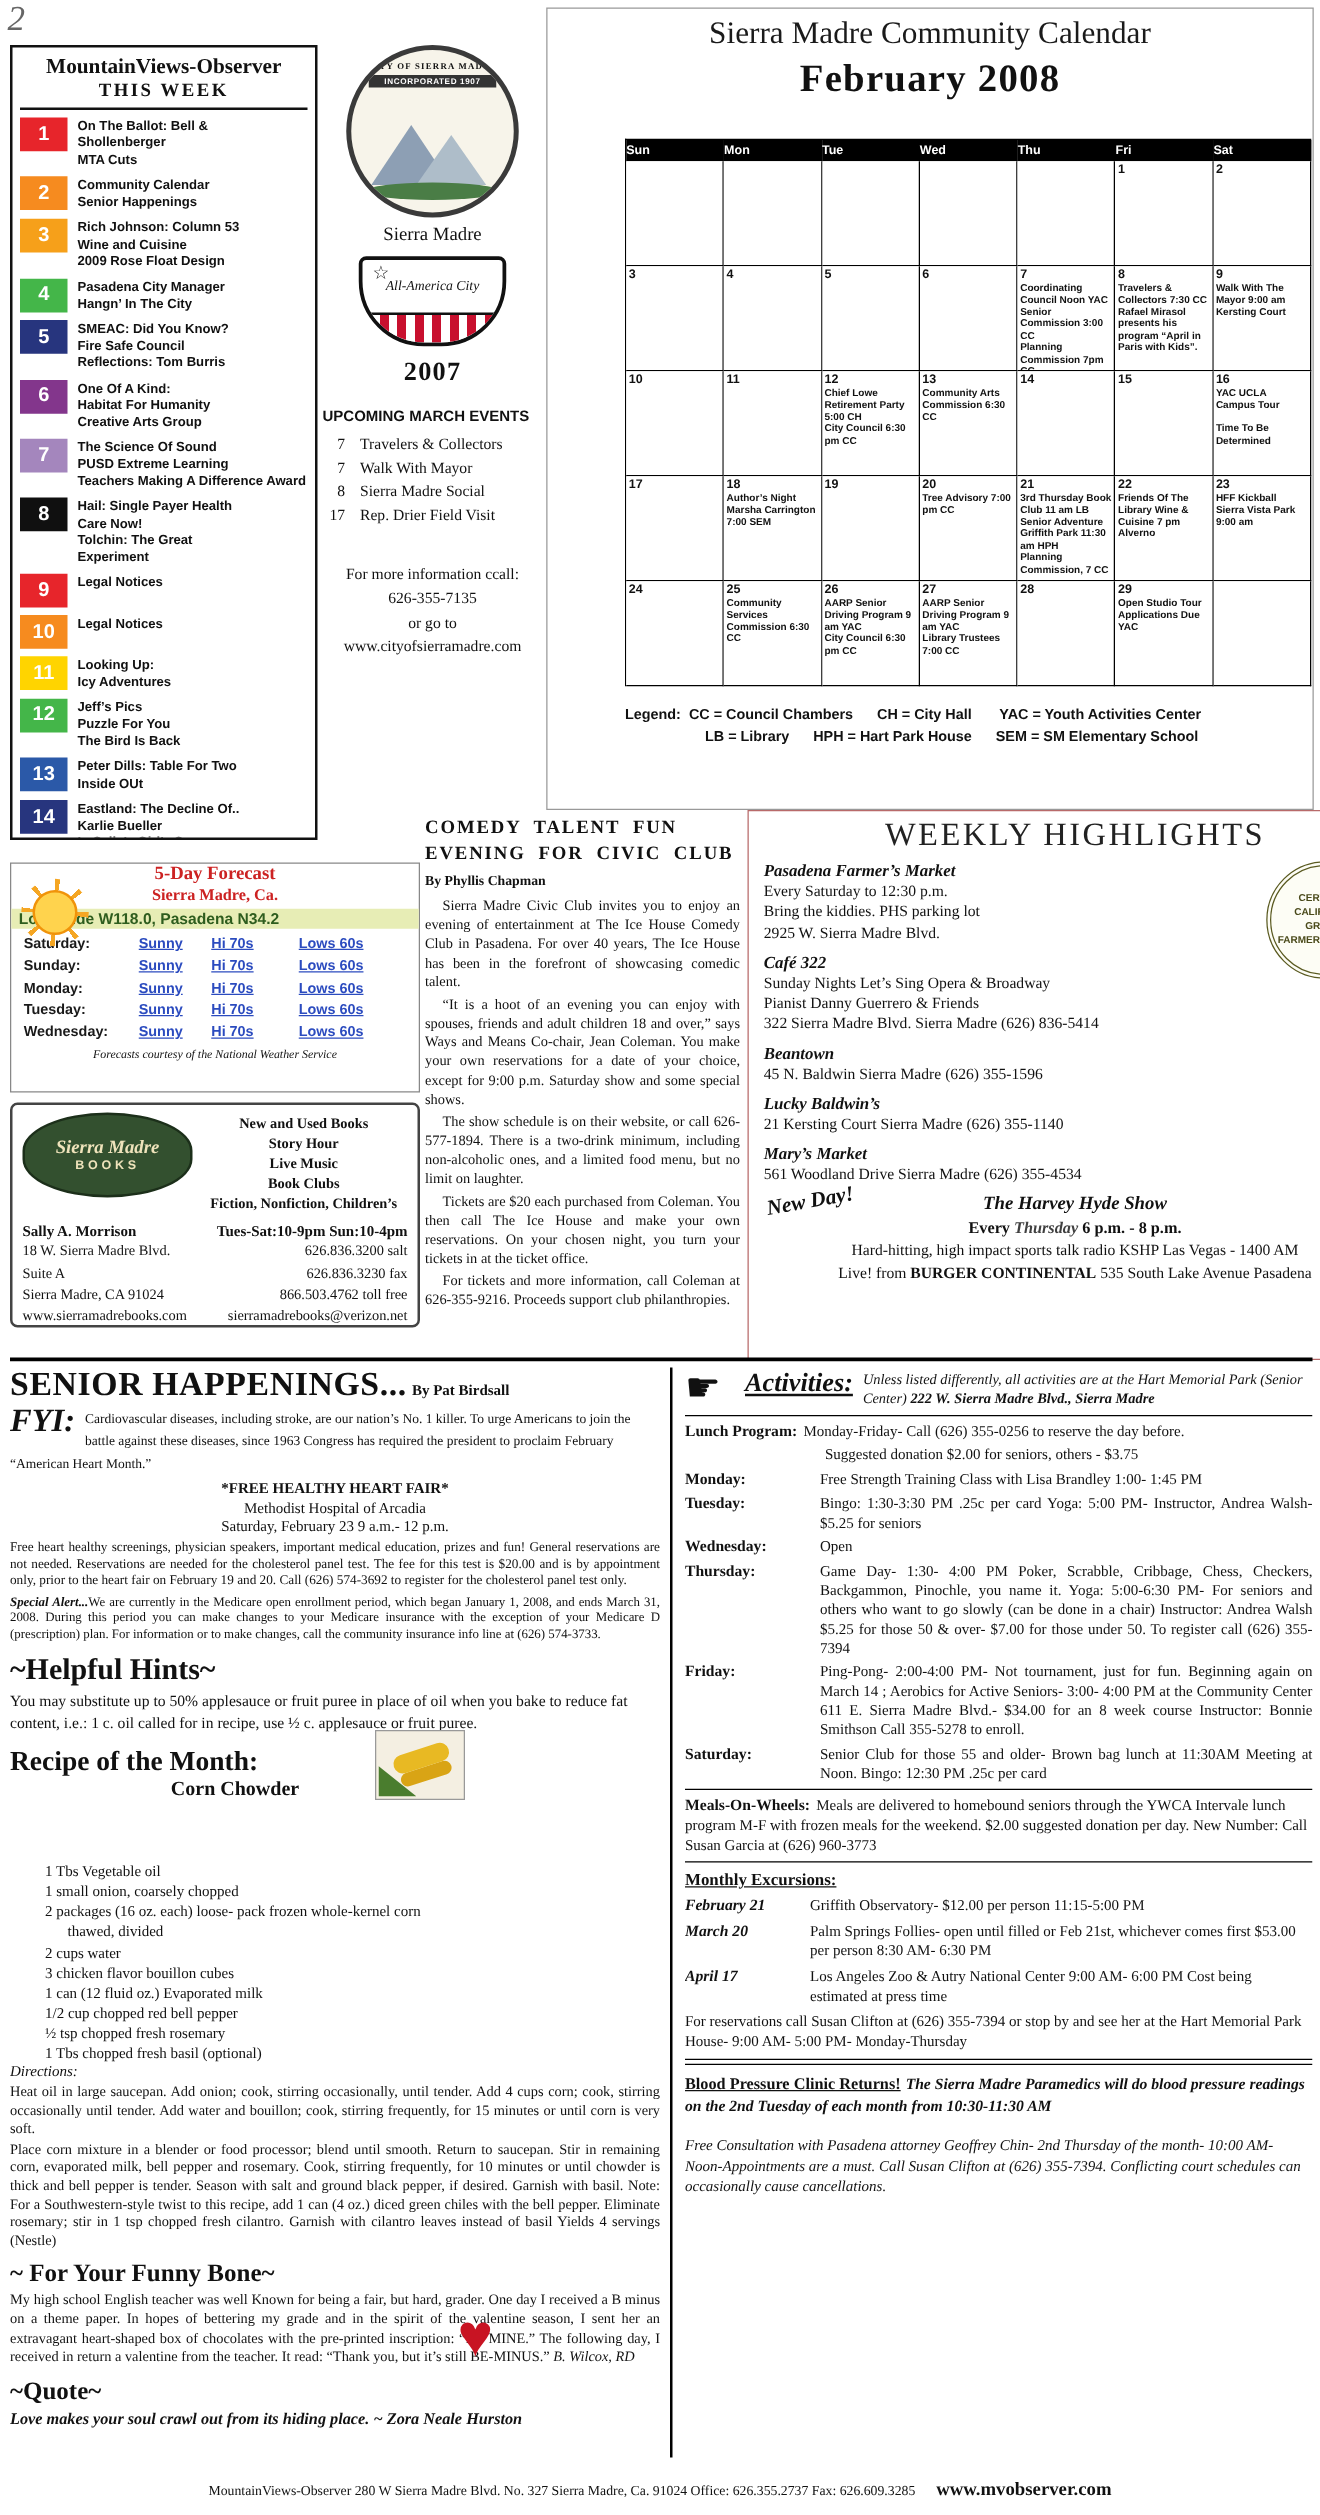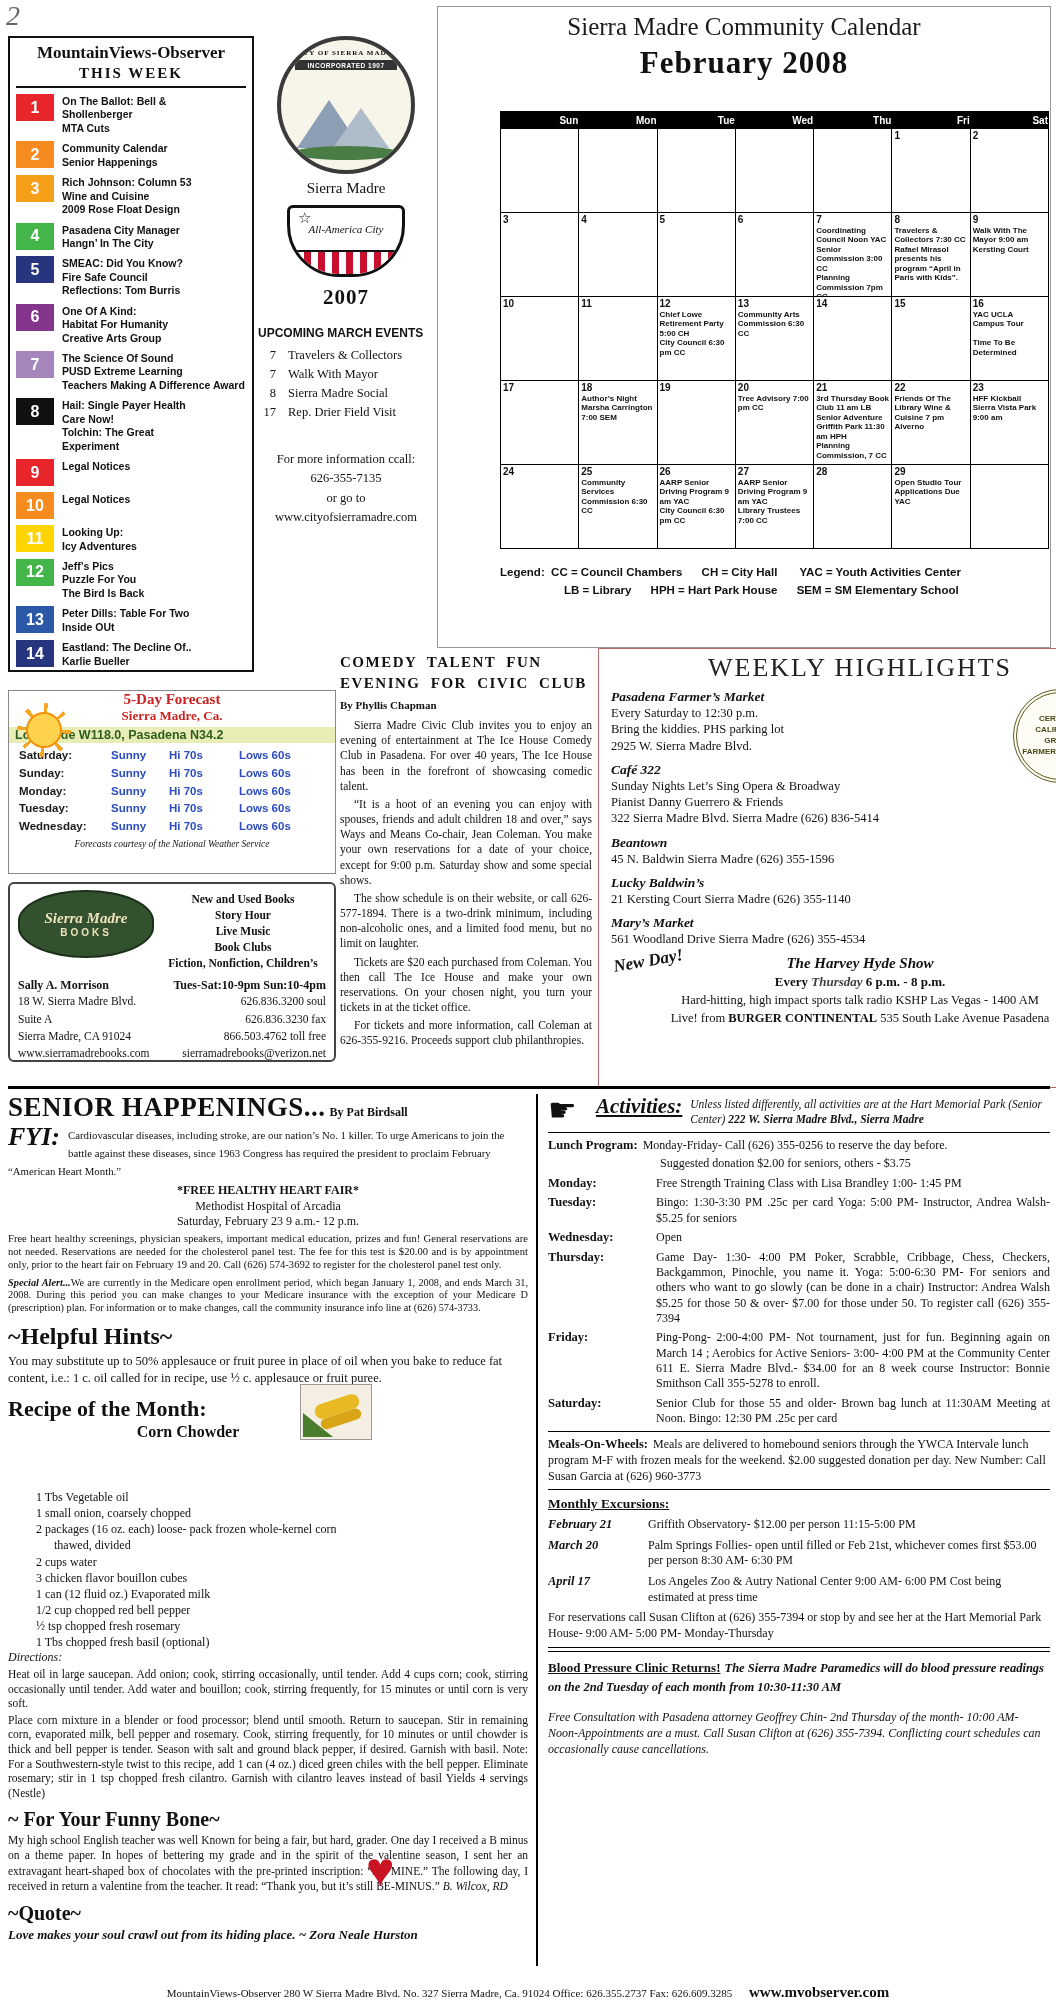--- a/index.html
+++ b/index.html
@@ -49,21 +49,21 @@
   .city-info{margin-top:30px;font:12.5px/1.55 "Liberation Serif",serif;white-space:pre-line;text-align:center;}
 
   
   #calendar{left:437px;top:6px;width:614px;height:642px;border:1px solid #999;background:#fff;box-sizing:border-box;}
   .cal-title{font:25px "Liberation Serif",serif;text-align:center;margin-top:6px;color:#1a1a1a;}
   .cal-month{font:bold 31px "Liberation Serif",serif;text-align:center;margin-top:4px;letter-spacing:1px;}
   .cal-grid{position:absolute;left:62px;top:104px;width:548px;display:grid;
         grid-template-columns:repeat(7,1fr);grid-template-rows:17px repeat(5,84px);
         border-top:1px solid #000;border-left:1px solid #000;}
   .cal-head{background:#000;color:#fff;font:bold 10px/17px "Liberation Sans",sans-serif;
-        text-align:right;border-right:1px solid #000;}
+        text-align:left;border-right:1px solid #000;}
   .cal-cell{border-right:1px solid #000;border-bottom:1px solid #000;padding:1px 2px;
         overflow:hidden;background:#fff;}
   .cal-day{font:bold 10px "Liberation Sans",sans-serif;}
   .cal-evt{font:bold 8px/1.18 "Liberation Sans",sans-serif;white-space:pre-line;margin-top:1px;}
   .cal-legend{position:absolute;left:62px;top:556px;font:bold 11.5px/1.6 "Liberation Sans",sans-serif;}
   .cal-legend span{white-space:pre;}
   .cal-legend .l2{padding-left:64px;}
 
   
   #weather{left:8px;top:690px;width:328px;height:184px;border:1px solid #888;box-sizing:border-box;background:#fff;}
@@ -71,21 +71,21 @@
   .wx-sun-rays{position:absolute;inset:0;border-radius:50%;
         background:repeating-conic-gradient(#f5a623 0 9deg,transparent 9deg 45deg);}
   .wx-sun-core{position:absolute;inset:9px;background:#ffd34d;border:2px solid #f0930a;border-radius:50%;}
   .wx-title{text-align:center;font:italic bold 26px "Liberation Serif",serif;color:#4f74d2;margin-top:1px;}
   .wx-sub{text-align:center;color:#c22;font:bold 15px "Liberation Serif",serif;}
   .wx-loc{text-align:center;color:#c22;font:bold 13px "Liberation Serif",serif;margin-bottom:3px;}
   .wx-coords{background:#e7edb5;color:#2e5d1e;font:bold 12.5px "Liberation Sans",sans-serif;padding:1px 6px;}
   .wx-rows{margin:4px 10px 2px;}
   .wx-row{display:grid;grid-template-columns:92px 58px 70px 1fr;font:bold 11.5px/1.55 "Liberation Sans",sans-serif;}
   .wx-day{color:#1a1a1a;}
-  .wx-val{color:#2b4bbf;}
+  .wx-val{color:#2b4bbf;text-decoration:underline;}
   .wx-credit{text-align:center;font:italic 9.5px "Liberation Serif",serif;margin-top:3px;}
 
   
   #books{left:8px;top:882px;width:328px;height:180px;border:2px solid #444;border-radius:6px;
         box-sizing:border-box;padding:6px 8px;background:#fff;}
   .bk-top{display:flex;gap:6px;}
   .bk-logo{flex:0 0 132px;height:64px;background:#33502f;border:2px solid #1c2f1a;border-radius:50%/45%;
         color:#efe3bb;display:flex;flex-direction:column;align-items:center;justify-content:center;}
   .bk-logo-1{font:italic bold 15px "Liberation Serif",serif;}
   .bk-logo-2{font:bold 10px "Liberation Sans",sans-serif;letter-spacing:3px;}
@@ -611,21 +611,21 @@
         </div>
     </div>
     <div class="bk-owner-row">
       <span>Sally A. Morrison</span>
       <span>Tues-Sat:10-9pm Sun:10-4pm</span>
     </div>
     <div>
 
         <div class="bk-row">
           <span>18 W. Sierra Madre Blvd.</span>
-          <span>626.836.3200 soul</span>
+          <span>626.836.3200 salt</span>
         </div>
 
         <div class="bk-row">
           <span>Suite A</span>
           <span>626.836.3230 fax</span>
         </div>
 
         <div class="bk-row">
           <span>Sierra Madre, CA 91024</span>
           <span>866.503.4762 toll free</span>

